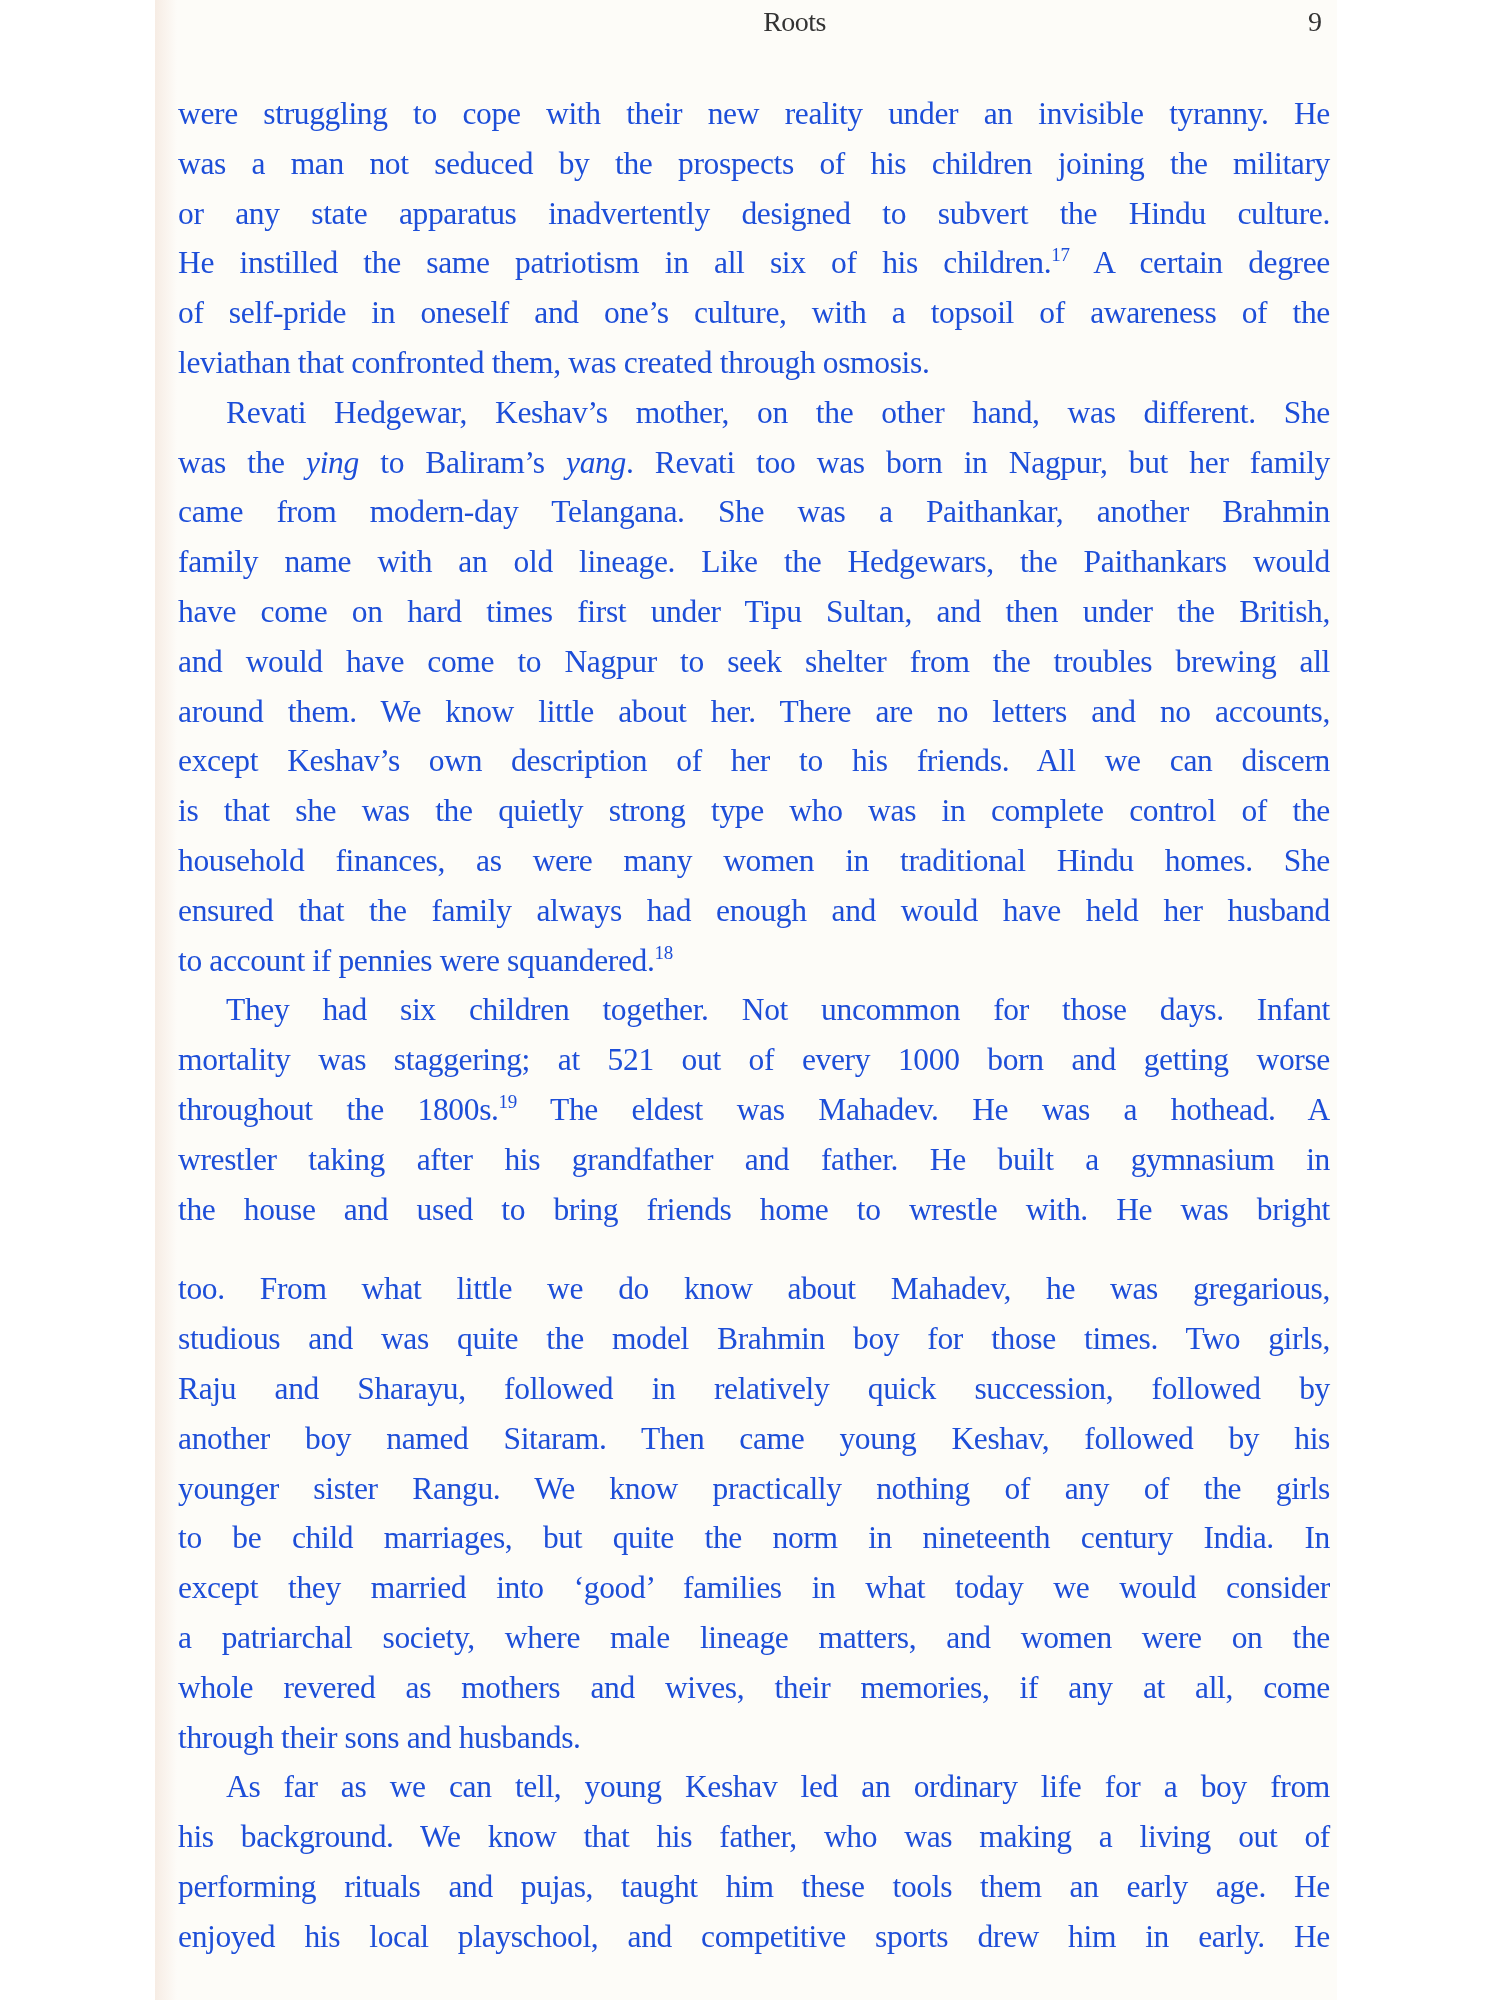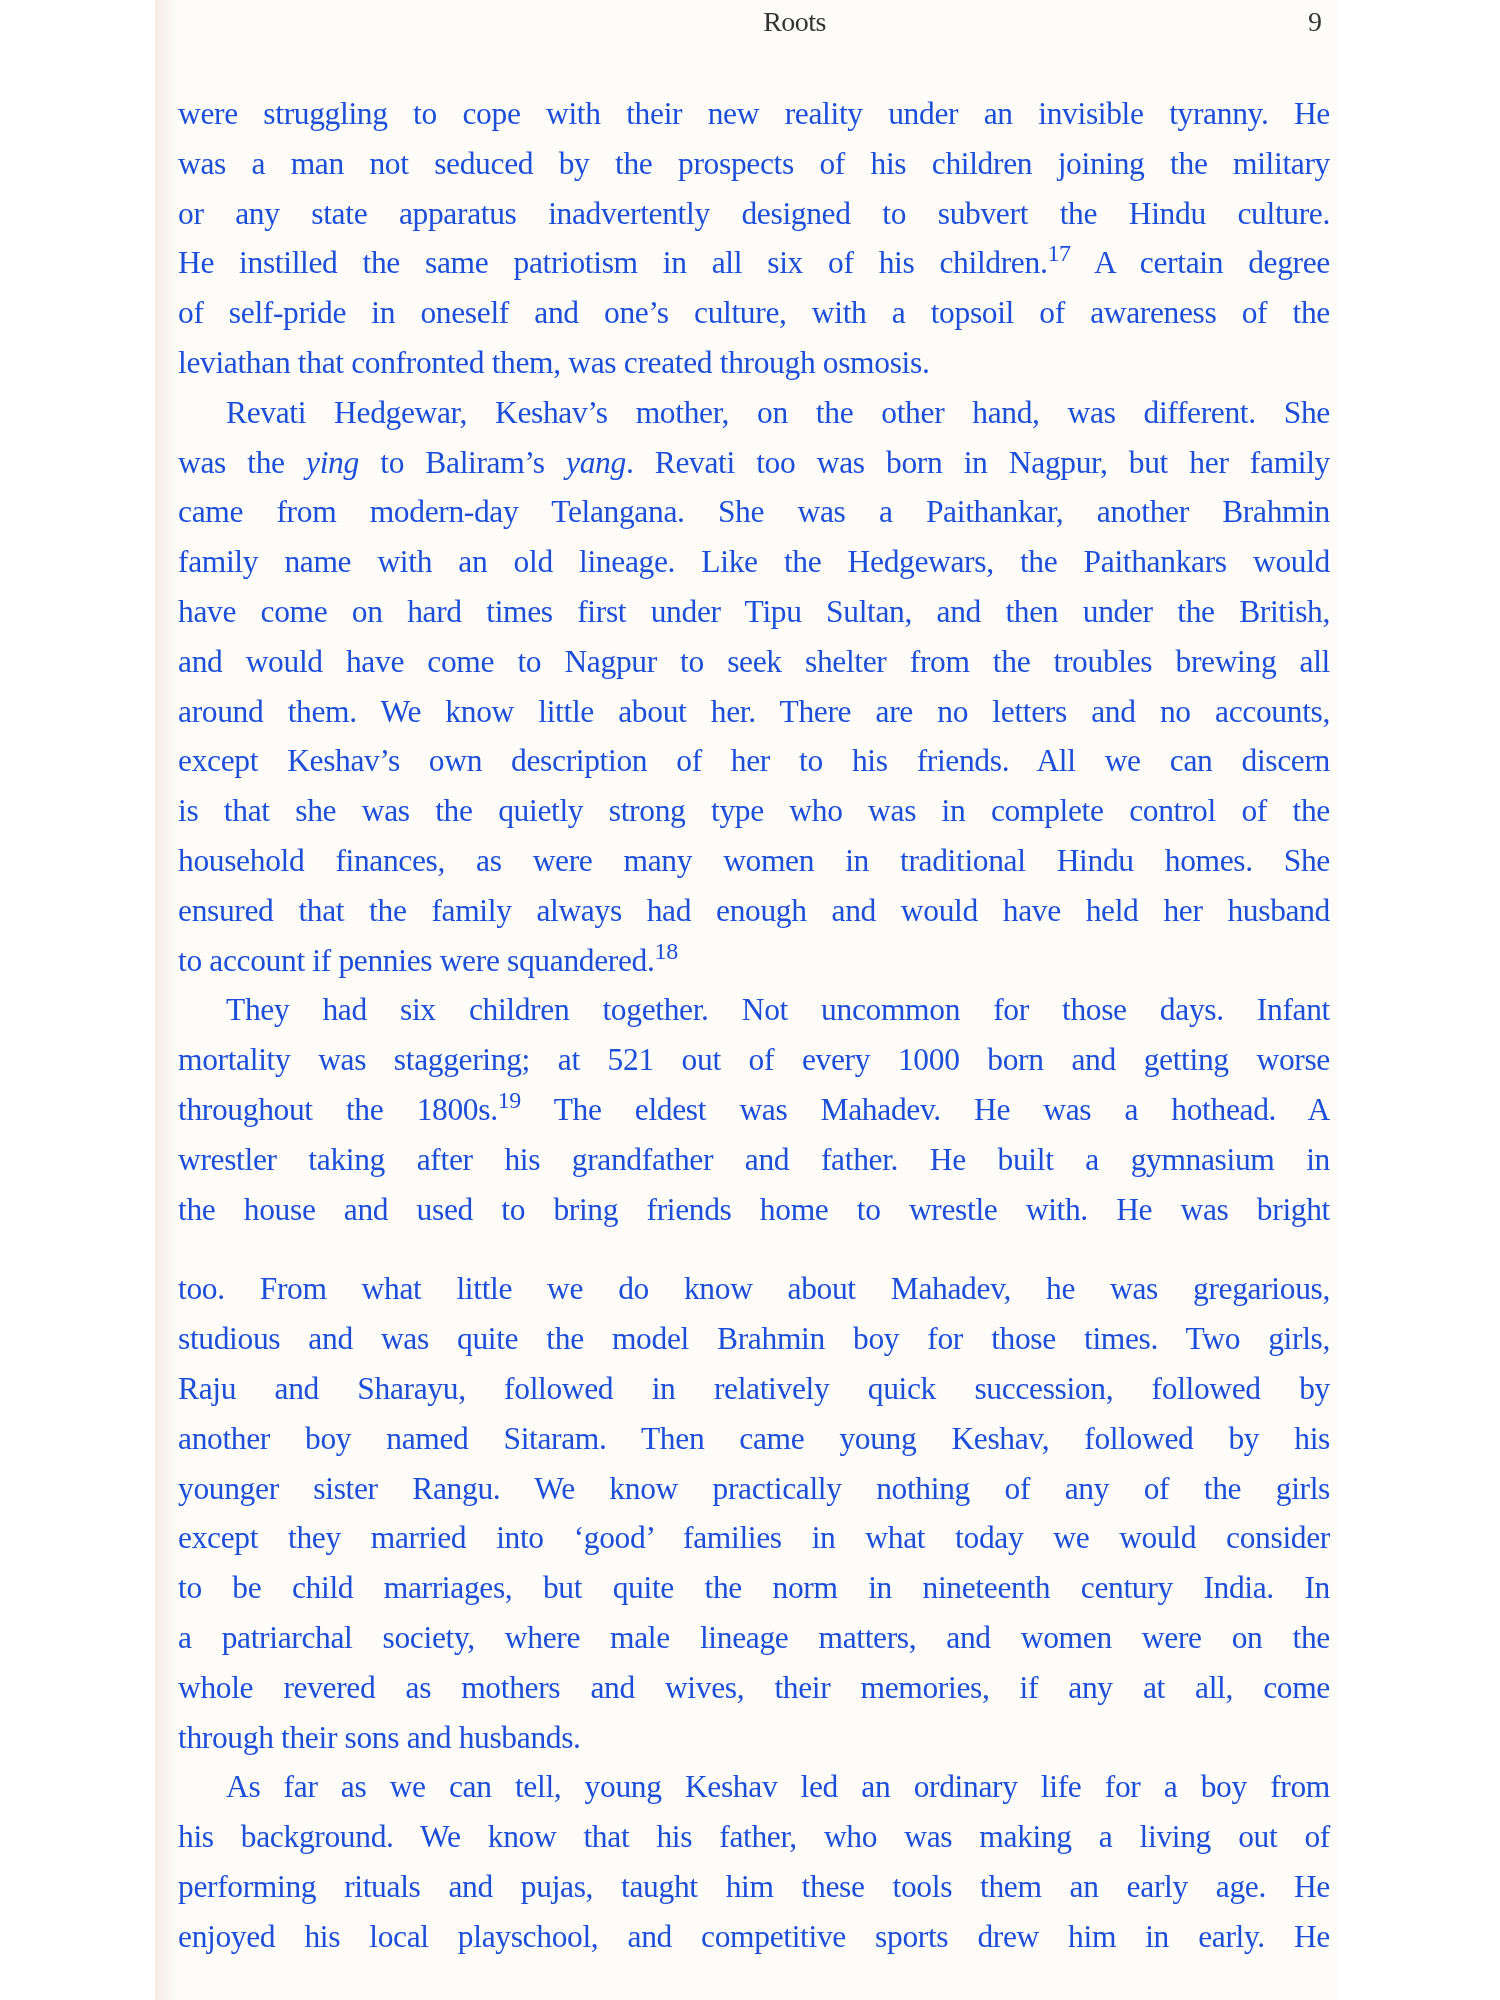--- a/index.html
+++ b/index.html
@@ -22,21 +22,21 @@
     position:absolute; left:178px; top:89px; width:1152px;
     font-family:"Liberation Serif", serif; font-size:31.5px; color:#1d4ed8;
     letter-spacing:-0.35px;
   }
   .line {
     height:49.8px; line-height:49.8px; white-space:nowrap;
     text-align:justify; text-align-last:justify; overflow:visible;
   }
   .line.last { text-align-last:left; }
   .line.indent { padding-left:48px; }
-  sup { font-size:24px; line-height:0; vertical-align:12px; }
+  sup { font-size:19px; line-height:0; vertical-align:12px; }
   i { }
 </style>
 </head>
 <body>
 
 <div class="page"></div>
 <div class="page-edge"></div>
 
 <div class="running-head">
   <span class="head-title">Roots</span>
@@ -70,22 +70,22 @@
       <div class="line indent" style="white-space: nowrap; word-spacing: 0px;">They had six children together. Not uncommon for those days. Infant</div>
       <div class="line" style="white-space: nowrap; word-spacing: 0px;">mortality was staggering; at 521 out of every 1000 born and getting worse</div>
       <div class="line" style="white-space: nowrap; word-spacing: 0px;">throughout the 1800s.<sup>19</sup> The eldest was Mahadev. He was a hothead. A</div>
       <div class="line" style="white-space: nowrap; word-spacing: 0px;">wrestler taking after his grandfather and father. He built a gymnasium in</div>
       <div class="line" style="white-space: nowrap; word-spacing: 0px;">the house and used to bring friends home to wrestle with. He was bright</div>
       <div class="line" style="white-space: nowrap; word-spacing: 0px; margin-top: 30px;">too. From what little we do know about Mahadev, he was gregarious,</div>
       <div class="line" style="white-space: nowrap; word-spacing: 0px;">studious and was quite the model Brahmin boy for those times. Two girls,</div>
       <div class="line" style="white-space: nowrap; word-spacing: 0px;">Raju and Sharayu, followed in relatively quick succession, followed by</div>
       <div class="line" style="white-space: nowrap; word-spacing: 0px;">another boy named Sitaram. Then came young Keshav, followed by his</div>
       <div class="line" style="white-space: nowrap; word-spacing: 0px;">younger sister Rangu. We know practically nothing of any of the girls</div>
+      <div class="line" style="white-space: nowrap; word-spacing: 0px;">to be child marriages, but quite the norm in nineteenth century India. In</div>
       <div class="line" style="white-space: nowrap; word-spacing: 0px;">except they married into ‘good’ families in what today we would consider</div>
-      <div class="line" style="white-space: nowrap; word-spacing: 0px;">to be child marriages, but quite the norm in nineteenth century India. In</div>
       <div class="line" style="white-space: nowrap; word-spacing: 0px;">a patriarchal society, where male lineage matters, and women were on the</div>
       <div class="line" style="white-space: nowrap; word-spacing: 0px;">whole revered as mothers and wives, their memories, if any at all, come</div>
       <div class="line last" style="white-space: nowrap;">through their sons and husbands.</div>
     </div>
     <div>
       <div class="line indent" style="white-space: nowrap; word-spacing: 0px;">As far as we can tell, young Keshav led an ordinary life for a boy from</div>
       <div class="line" style="white-space: nowrap; word-spacing: 0px;">his background. We know that his father, who was making a living out of</div>
       <div class="line" style="white-space: nowrap; word-spacing: 0px;">performing rituals and pujas, taught him these tools them an early age. He</div>
       <div class="line" style="white-space: nowrap; word-spacing: 0px;">enjoyed his local playschool, and competitive sports drew him in early. He</div>
     </div>

